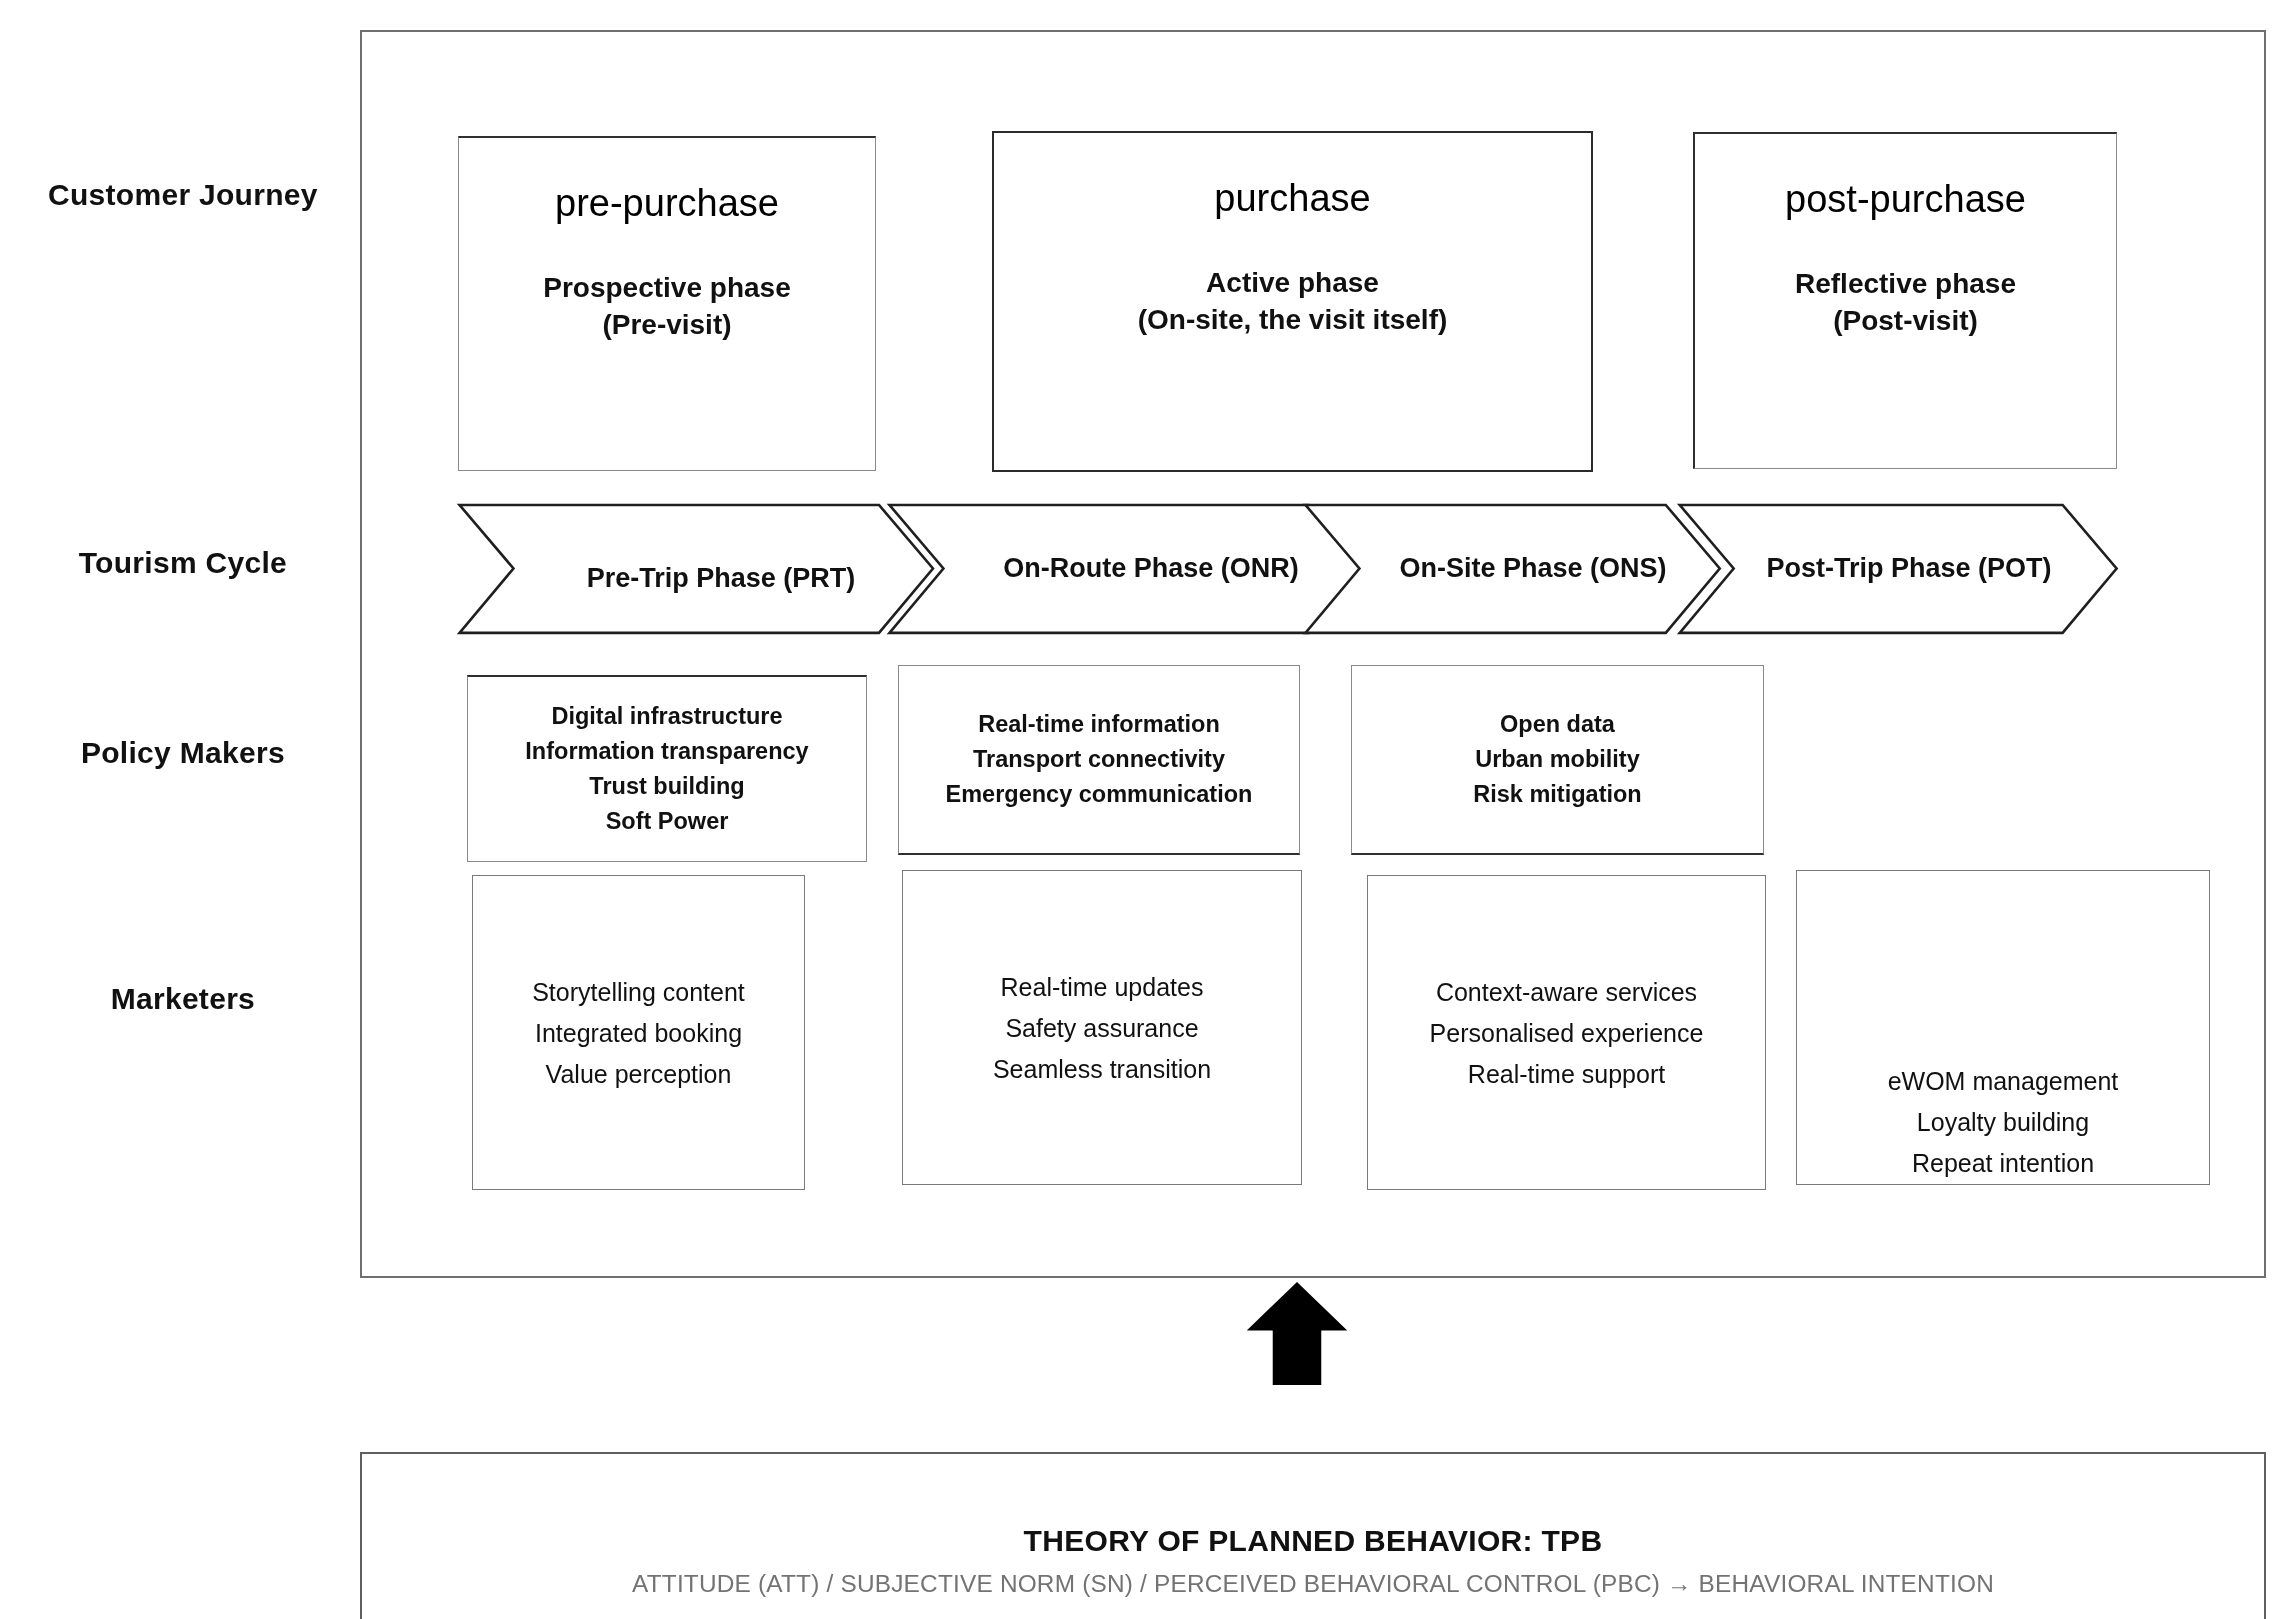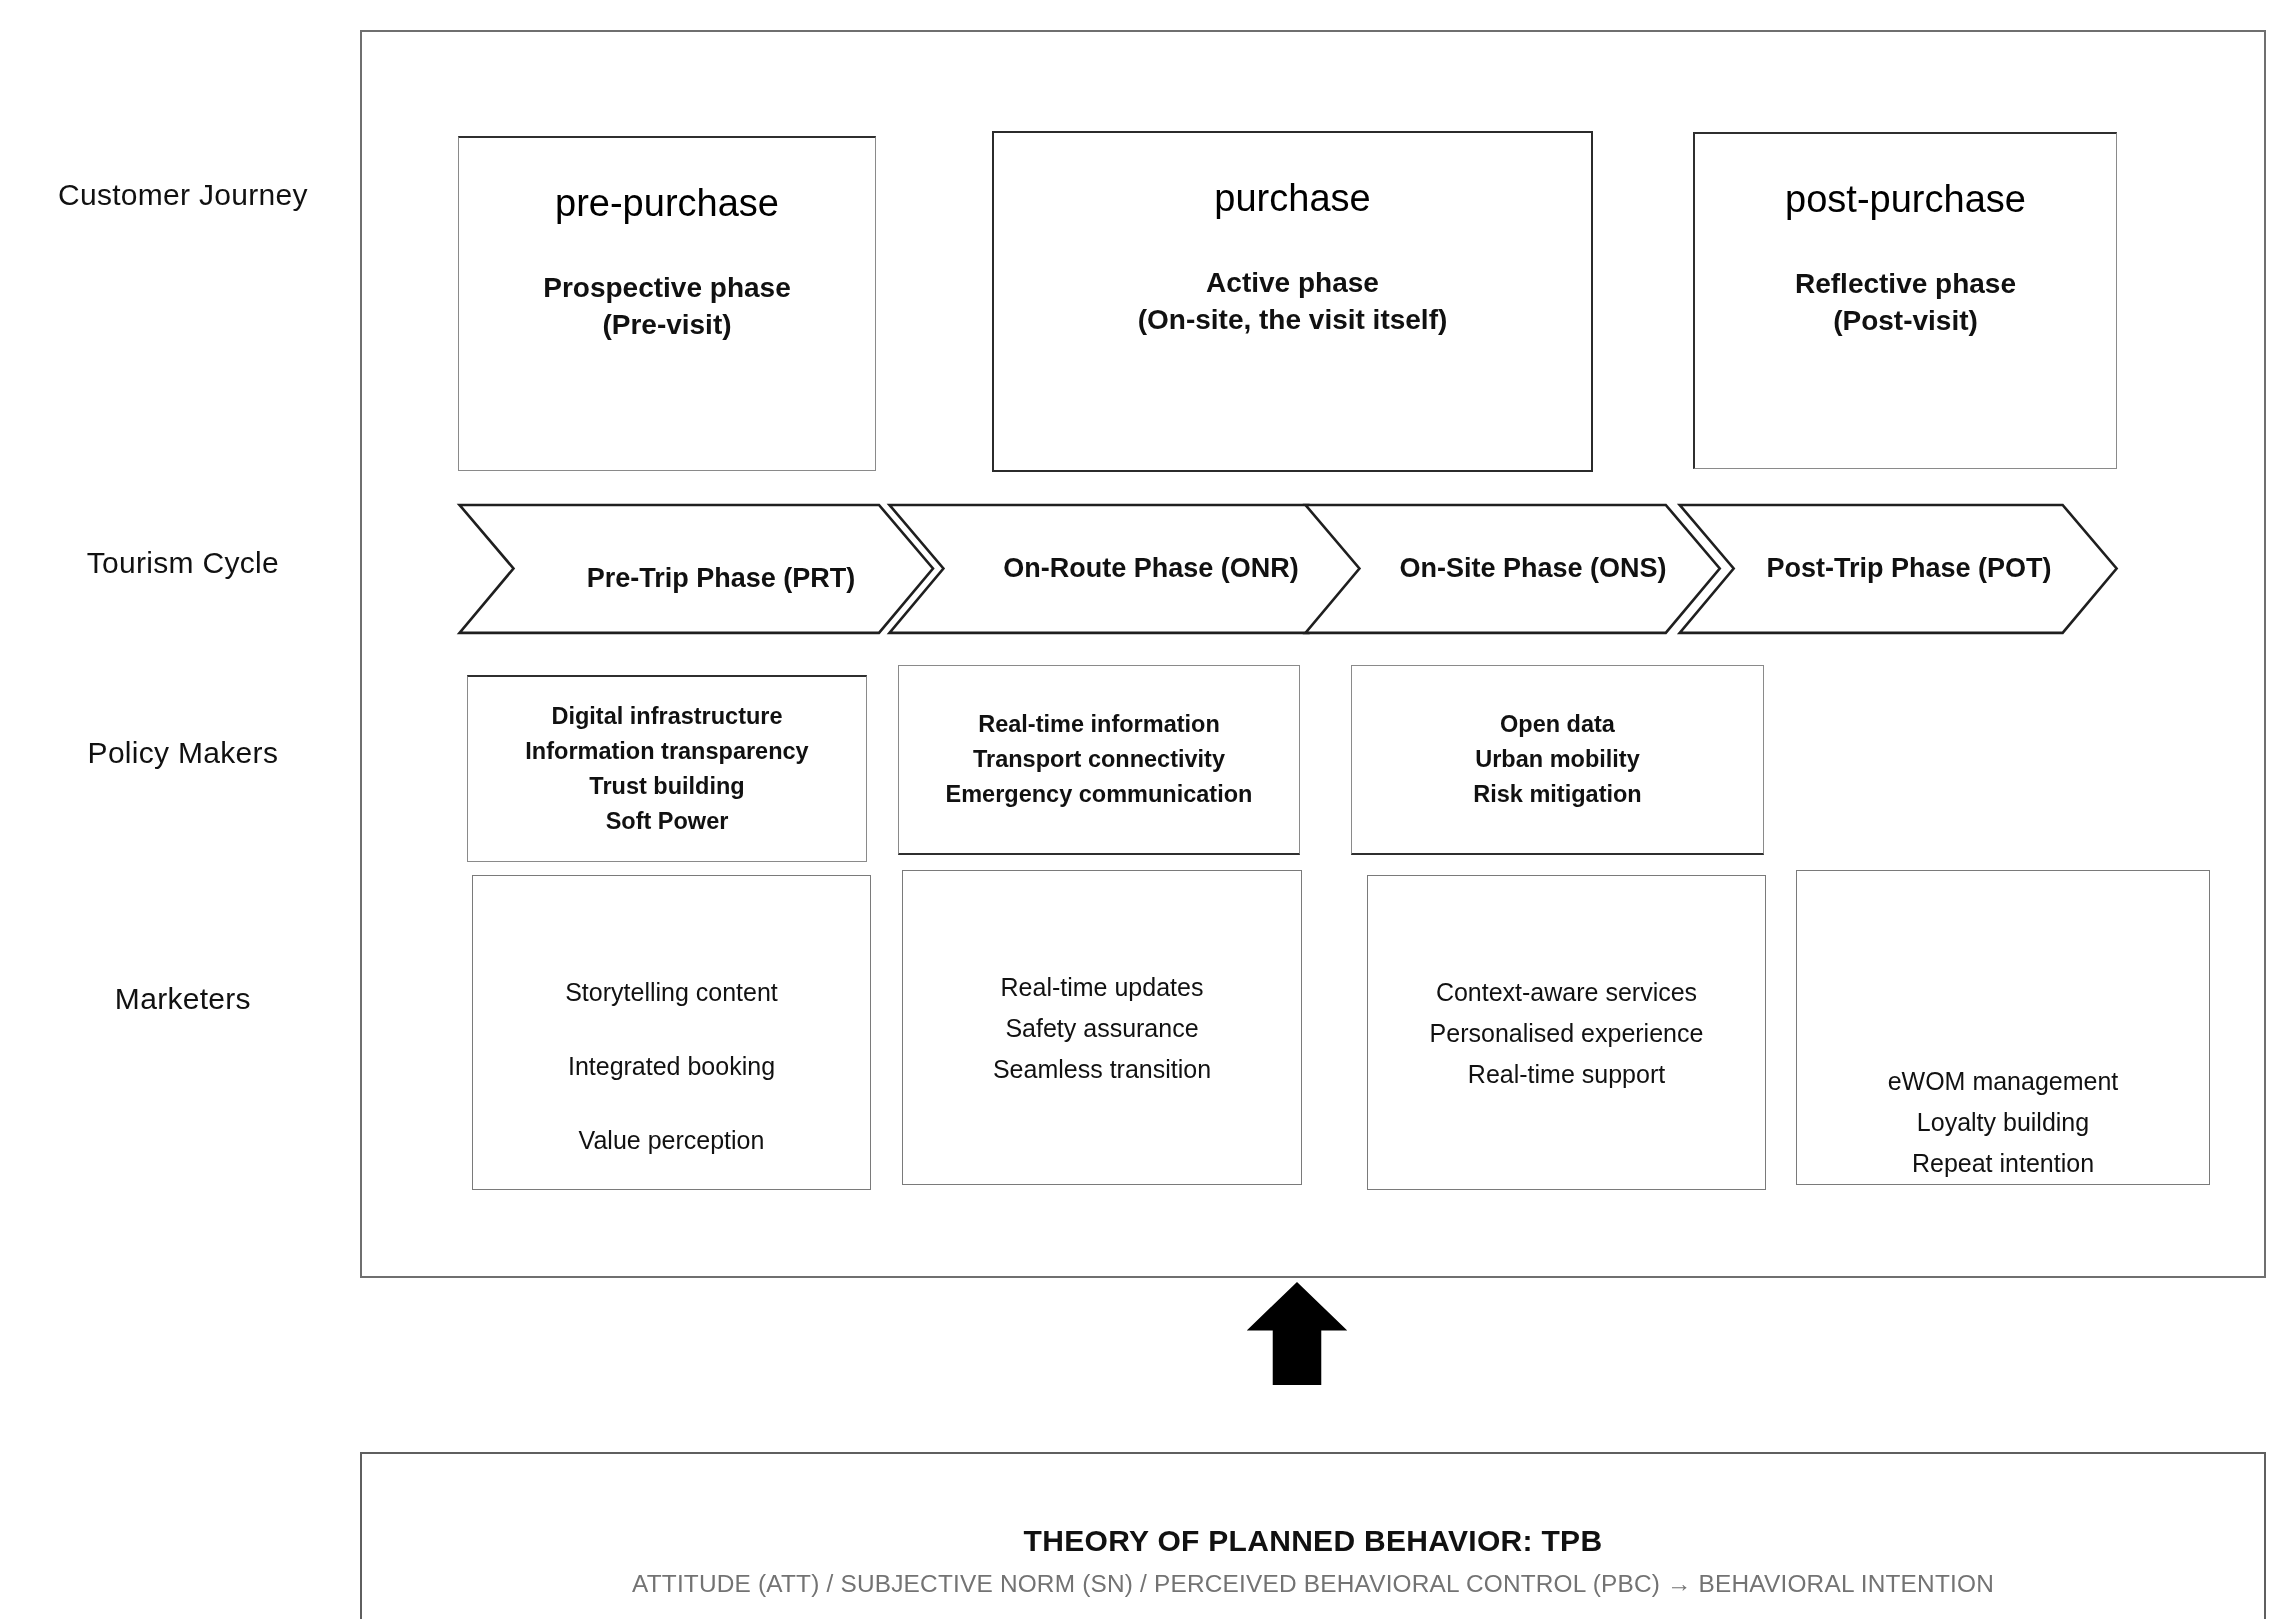--- a/index.html
+++ b/index.html
@@ -13,21 +13,21 @@
     position:relative;
     width:2295px;
     height:1620px;
     background:#fff;
     overflow:hidden;
   }
 
   
   .row-label{
     position:absolute;
-    font-weight:normal;
+    font-weight:bold;
     font-size:30px;
     letter-spacing:0.3px;
     text-align:center;
     color:#111;
     white-space:nowrap;
   }
 
   
   #framework-panel{
     position:absolute;
@@ -215,21 +215,21 @@
     <div class="policy-line">Emergency communication</div>
   </div>
 
   <div class="box policy-box mixed-b" style="left:1351px; top:665px; width:413px; height:190px;">
     <div class="policy-line">Open data</div>
     <div class="policy-line">Urban mobility</div>
     <div class="policy-line">Risk mitigation</div>
   </div>
 
 
-  <div class="box marketer-box" style="left:472px; top:875px; width:399px; height:315px;gap:33px;">
+  <div class="box marketer-box" style="left:472px; top:875px; width:333px; height:315px;">
     <div class="marketer-line">Storytelling content</div>
     <div class="marketer-line">Integrated booking</div>
     <div class="marketer-line">Value perception</div>
   </div>
 
   <div class="box marketer-box" style="left:902px; top:870px; width:400px; height:315px;">
     <div class="marketer-line">Real-time updates</div>
     <div class="marketer-line">Safety assurance</div>
     <div class="marketer-line">Seamless transition</div>
   </div>

